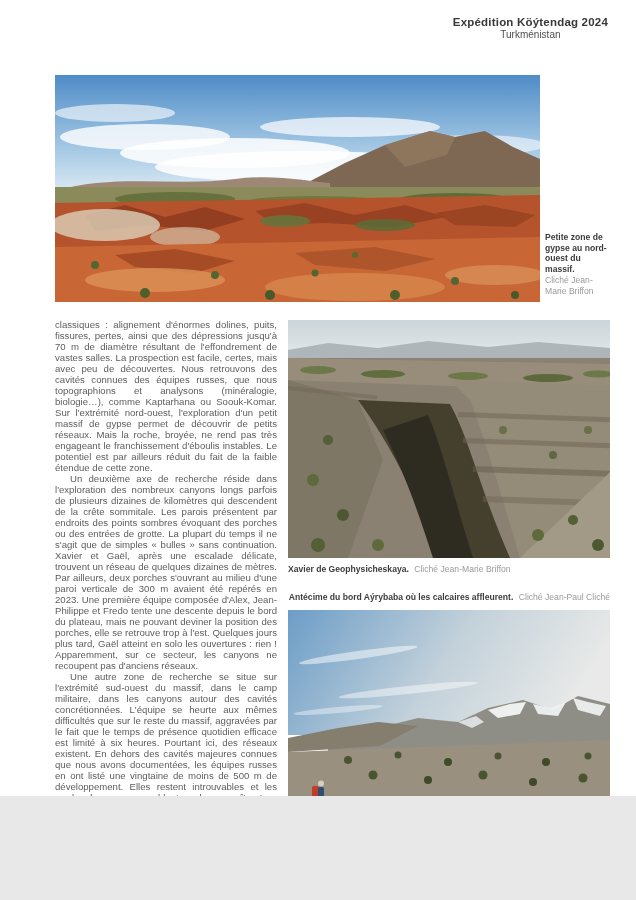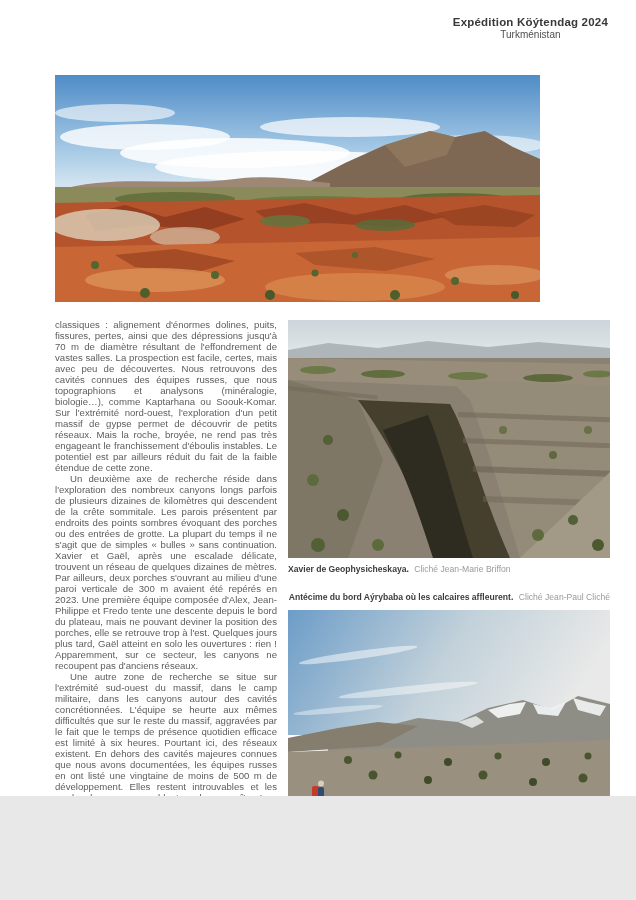--- a/index.html
+++ b/index.html
@@ -114,20 +114,24 @@
       <circle cx="160" cy="200" r="4" fill="#55652f"></circle>
       <circle cx="215" cy="220" r="5" fill="#4a592a"></circle>
       <circle cx="260" cy="198" r="3.5" fill="#55652f"></circle>
       <circle cx="340" cy="220" r="5" fill="#4f5f2b"></circle>
       <circle cx="400" cy="206" r="4" fill="#55652f"></circle>
       <circle cx="460" cy="220" r="4" fill="#4a592a"></circle>
       <circle cx="300" cy="180" r="3" fill="#5a682f"></circle>
     </svg>
   </div>
 
+  <div class="caption-side">
+    <span class="cap-bold">Petite zone de gypse au nord-ouest du massif.</span>
+    <span class="cap-credit">Cliché Jean-Marie Briffon</span>
+  </div>
 
   <div class="article">
     <p>classiques : alignement d'énormes dolines, puits, fissures, pertes, ainsi que des dépressions jusqu'à 70 m de diamètre résultant de l'effondrement de vastes salles. La prospection est facile, certes, mais avec peu de découvertes. Nous retrouvons des cavités connues des équipes russes, que nous topographions et analysons (minéralogie, biologie…), comme Kaptarhana ou Soouk-Komar. Sur l'extrémité nord-ouest, l'exploration d'un petit massif de gypse permet de découvrir de petits réseaux. Mais la roche, broyée, ne rend pas très engageant le franchissement d'éboulis instables. Le potentiel est par ailleurs réduit du fait de la faible étendue de cette zone.</p>
     <p class="indent">Un deuxième axe de recherche réside dans l'exploration des nombreux canyons longs parfois de plusieurs dizaines de kilomètres qui descendent de la crête sommitale. Les parois présentent par endroits des points sombres évoquant des porches ou des entrées de grotte. La plupart du temps il ne s'agit que de simples « bulles » sans continuation. Xavier et Gaël, après une escalade délicate, trouvent un réseau de quelques dizaines de mètres. Par ailleurs, deux porches s'ouvrant au milieu d'une paroi verticale de 300 m avaient été repérés en 2023. Une première équipe composée d'Alex, Jean-Philippe et Fredo tente une descente depuis le bord du plateau, mais ne pouvant deviner la position des porches, elle se retrouve trop à l'est. Quelques jours plus tard, Gaël atteint en solo les ouvertures : rien ! Apparemment, sur ce secteur, les canyons ne recoupent pas d'anciens réseaux.</p>
     <p class="indent">Une autre zone de recherche se situe sur l'extrémité sud-ouest du massif, dans le camp militaire, dans les canyons autour des cavités concrétionnées. L'équipe se heurte aux mêmes difficultés que sur le reste du massif, aggravées par le fait que le temps de présence quotidien efficace est limité à six heures. Pourtant ici, des réseaux existent. En dehors des cavités majeures connues que nous avons documentées, les équipes russes en ont listé une vingtaine de moins de 500 m de développement. Elles restent introuvables et les gardes du camp ne semblent pas les connaître. Les</p>
   </div>
 
   <div class="photo photo-canyon">
     <svg viewBox="0 0 322 238" preserveAspectRatio="none">
       <defs>

